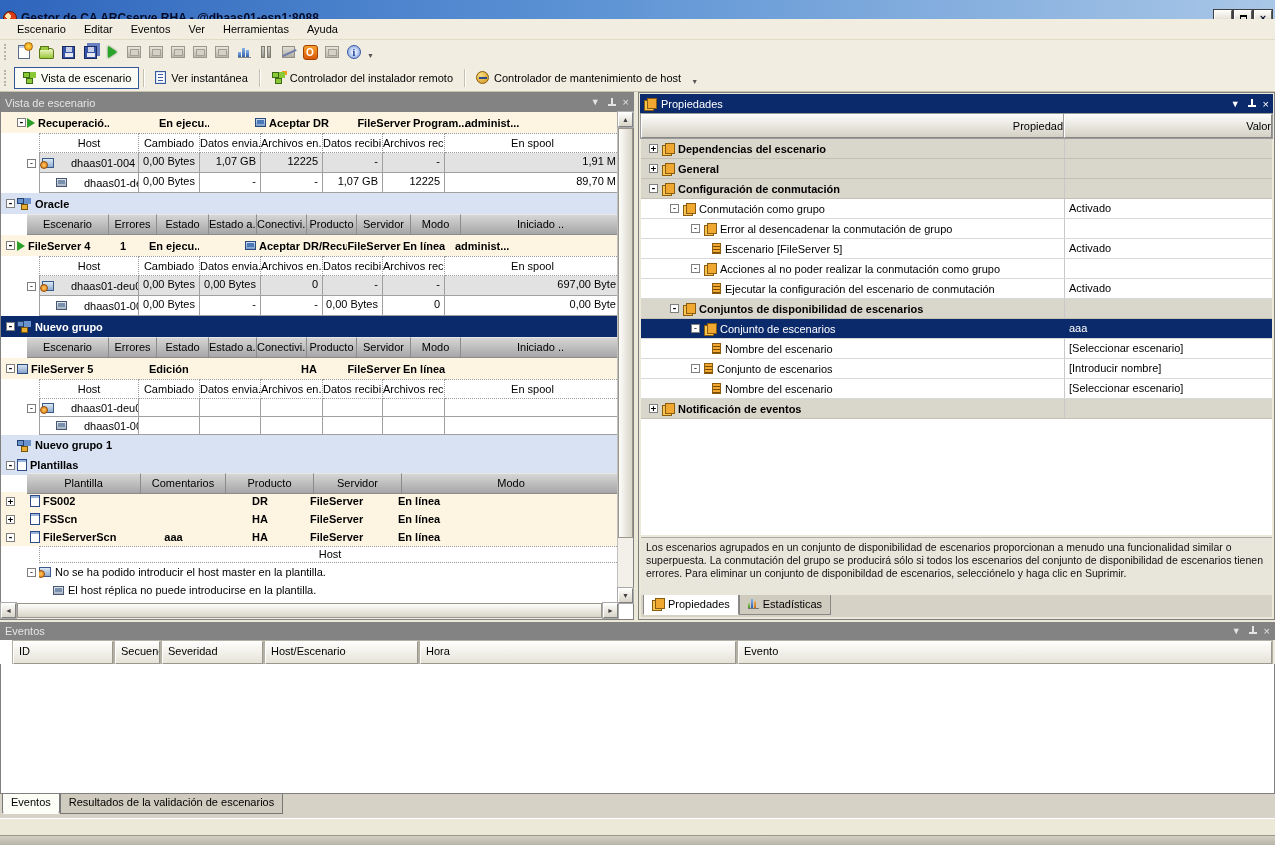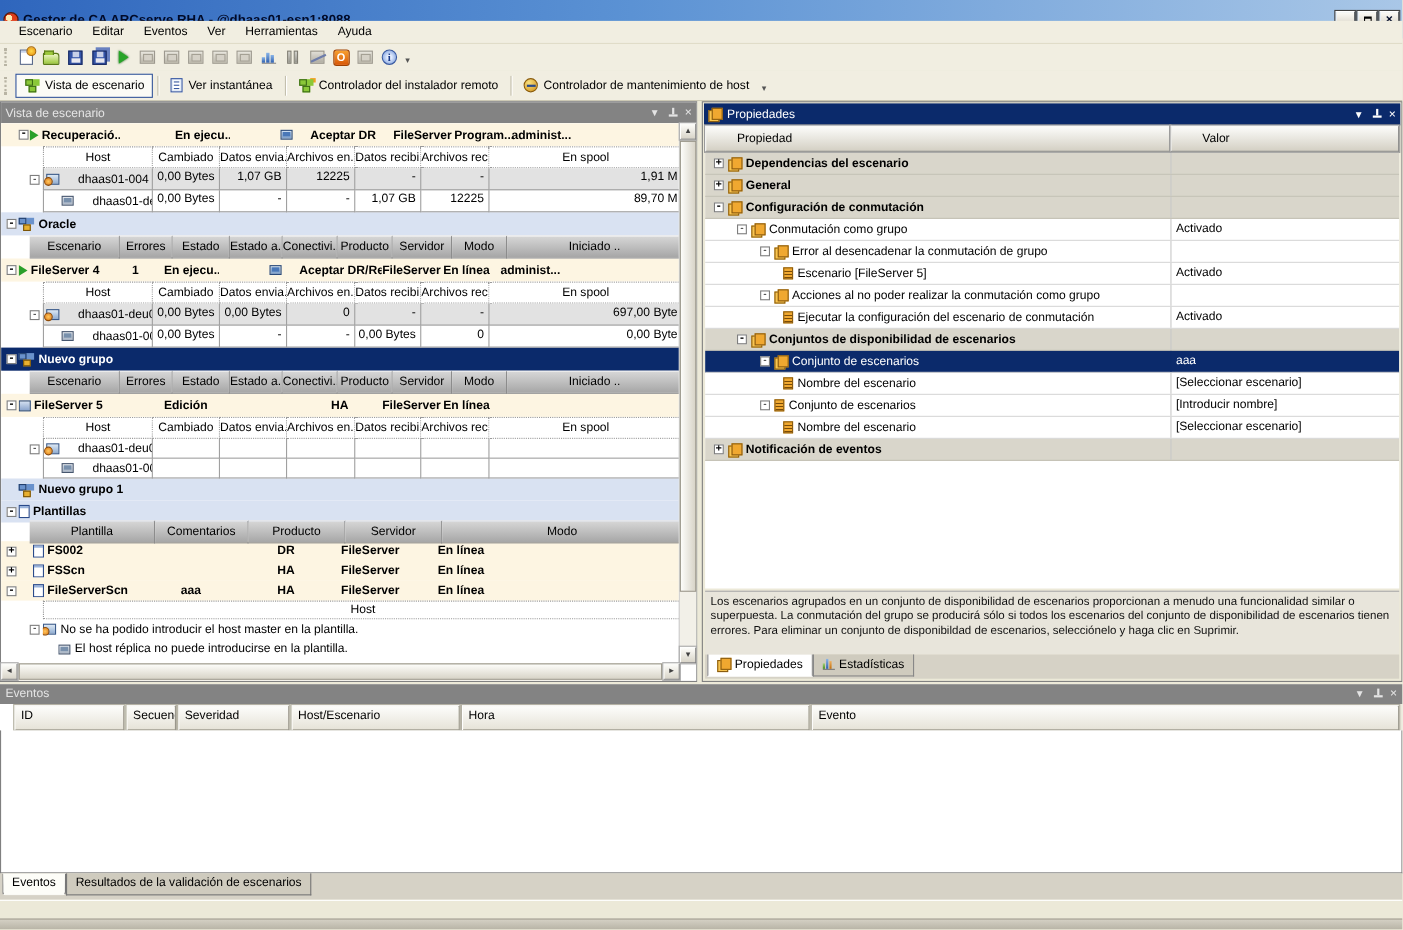--- a/index.html
+++ b/index.html
@@ -108,21 +108,21 @@
 
   .cream{background:#fdf5e2;}
   .bluerow{background:#d9e2f2;}
   .navyrow{background:#0b2a6b;color:#fff;}
   .grayrow{background:#e2e2e2;}
 
   .scn-row{height:21px;font-weight:bold;}
   .scn-name{display:flex;align-items:center;gap:3px;overflow:hidden;white-space:nowrap;}
   .cell-c{text-align:center;overflow:hidden;white-space:nowrap;}
   .cell-l{padding-left:2px;overflow:hidden;white-space:nowrap;}
-  .span46{grid-column:4/7;display:flex;align-items:center;gap:16px;padding-left:46px;overflow:hidden;white-space:nowrap;}
+  .span46{grid-column:4/7;display:flex;align-items:center;gap:3px;padding-left:46px;overflow:hidden;white-space:nowrap;}
   .c2{grid-column:2;} .c3{grid-column:3;} .c6{grid-column:6;padding-left:4px;} .c7{grid-column:7;text-align:center;}
   .c8{grid-column:8;padding-left:2px;} .c9{grid-column:9;padding-left:4px;}
 
   .colhdr-row{height:21px;}
   .sh-cell,.th-cell{background:linear-gradient(#d6d6d6,#a6a6a6);border-right:1px solid #8c8c8c;border-top:1px solid #e8e8e8;border-bottom:1px solid #8c8c8c;
     text-align:center;font-size:11px;line-height:19px;overflow:hidden;white-space:nowrap;}
   .hosthdr-row{height:20px;}
   .hh-cell{border:1px dotted #9a9a9a;border-left:none;text-align:center;line-height:18px;overflow:hidden;white-space:nowrap;background:#fff;}
   .hh-first{border-left:1px dotted #9a9a9a;}
   .host-row{height:20px;}
@@ -153,21 +153,21 @@
   .i-grp{position:relative;width:15px;height:13px;flex:none;}
   .i-grp::before{content:"";position:absolute;left:0;top:1px;width:5px;height:4px;background:#6a92cc;border:1px solid #23406e;box-shadow:7px 0 0 #6a92cc;}
   .i-grp::after{content:"";position:absolute;left:4px;top:7px;width:5px;height:4px;background:#e8b030;border:1px solid #7a5408;}
   .i-tpl{width:10px;height:12px;background:#fff;border:1px solid #2a4a8a;box-shadow:inset 0 2px 0 #9ab4dc;flex:none;}
   .i-edit{width:11px;height:10px;background:linear-gradient(#d4e0f0,#8aa4cc);border:1px solid #2a4a7a;flex:none;}
 
   
   #prop-panel{left:638px;top:92px;width:637px;height:528px;}
   .prop-colhdr{position:absolute;left:2px;right:2px;top:21px;height:24px;display:grid;grid-template-columns:1fr 208px;}
   .pc-btn{background:linear-gradient(#fcfcfa,#d4d0c4);border:1px solid #fff;border-right-color:#888;border-bottom-color:#888;
-    outline:1px solid #9a9a9a;text-align:left;line-height:22px;padding-left:28px;}
+    outline:1px solid #9a9a9a;text-align:right;line-height:22px;padding-left:28px;}
   .prop-rows{position:absolute;left:2px;right:2px;top:46px;bottom:84px;background:#fff;overflow:hidden;}
   .prow{display:grid;grid-template-columns:1fr 208px;height:20px;border-bottom:1px solid #d8d8d8;}
   .prow .plabel{display:flex;align-items:center;gap:4px;overflow:hidden;white-space:nowrap;padding-left:calc(8px + var(--lvl)*21px);}
   .prow .pval{border-left:1px solid #c8c8c8;padding:3px 4px 0;overflow:hidden;white-space:nowrap;}
   .prow.group{background:#d9d6cb;font-weight:bold;border-bottom:1px solid #c4c0b4;}
   .prow.sel{background:#0b2a6b;color:#fff;}
   .prow.sel .pval{border-left-color:#0b2a6b;}
   .i-pages{position:relative;width:12px;height:12px;flex:none;}
   .i-pages::before{content:"";position:absolute;left:0;top:2px;width:8px;height:9px;background:#f8c550;border:1px solid #8a5c10;}
   .i-pages::after{content:"";position:absolute;left:3px;top:0;width:8px;height:9px;background:#f0a830;border:1px solid #8a5c10;}

